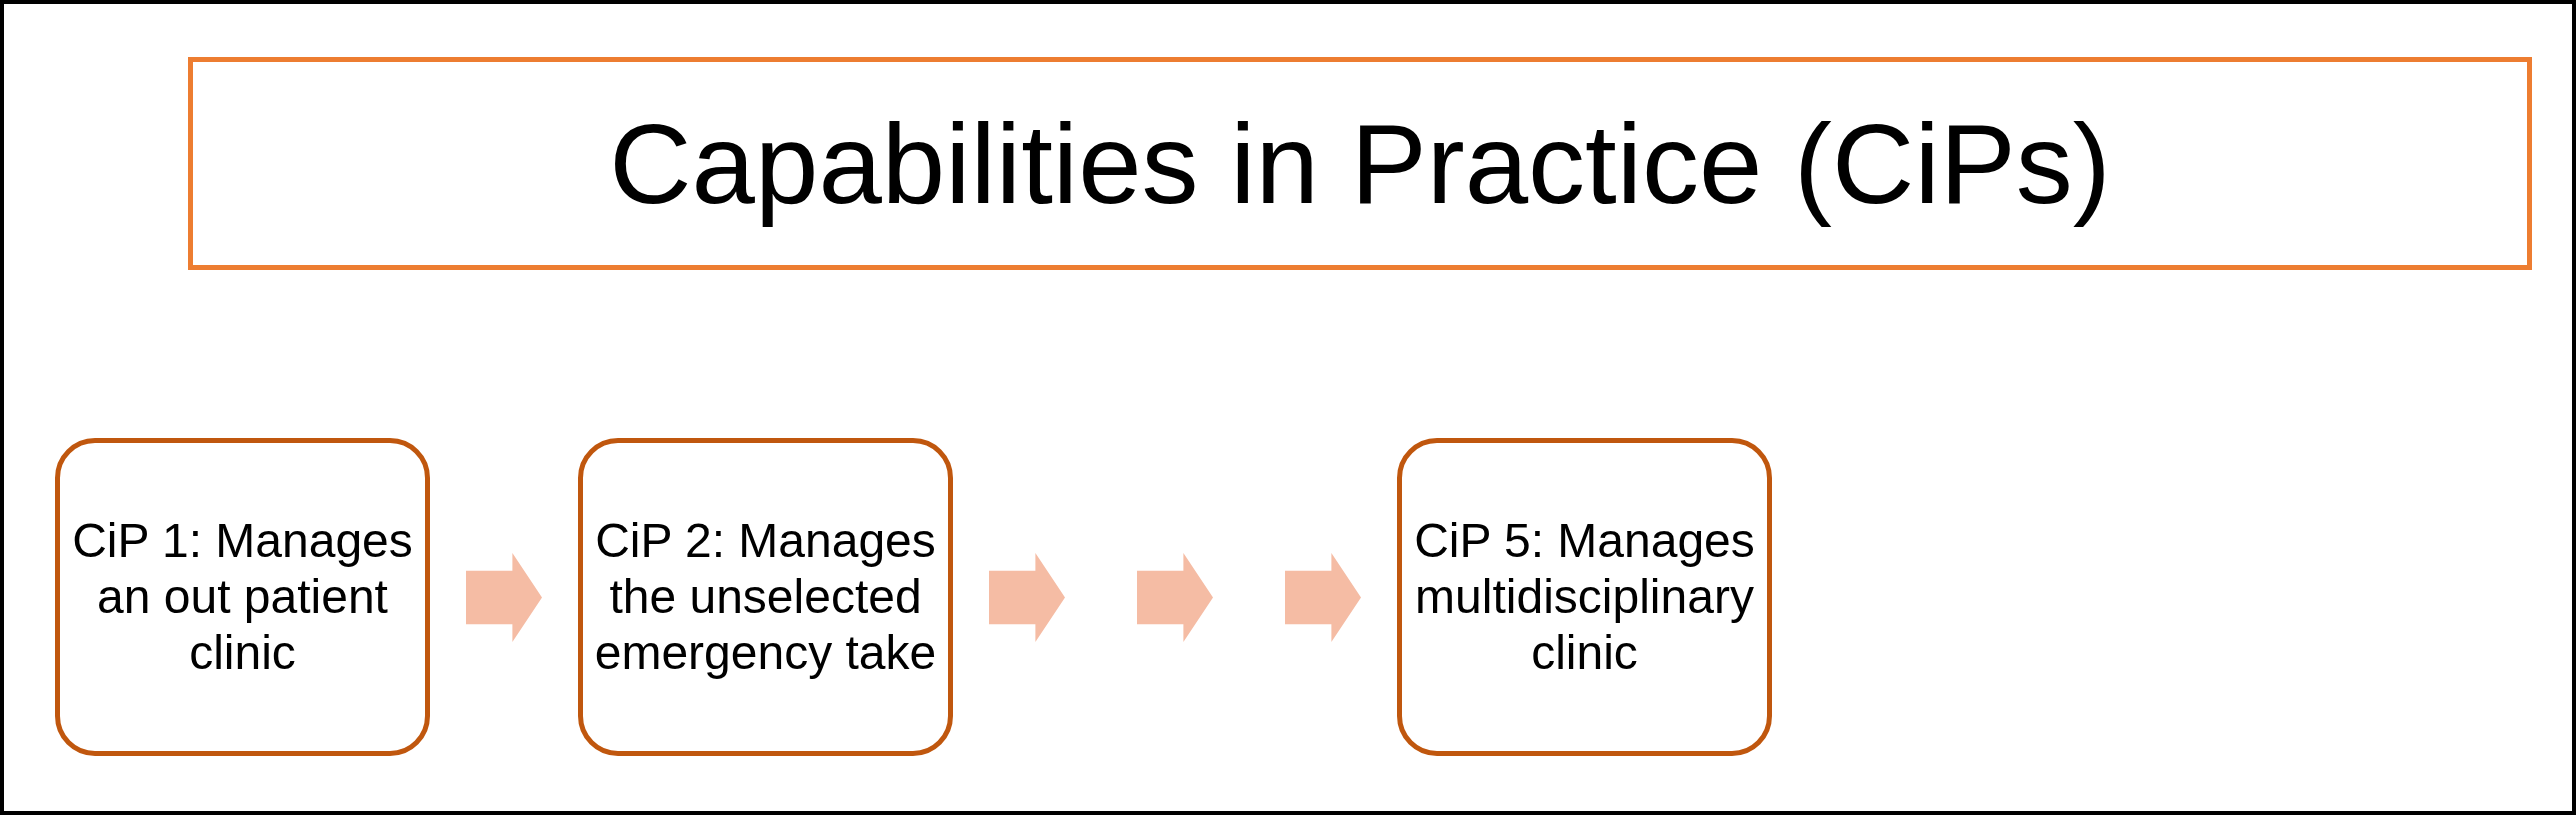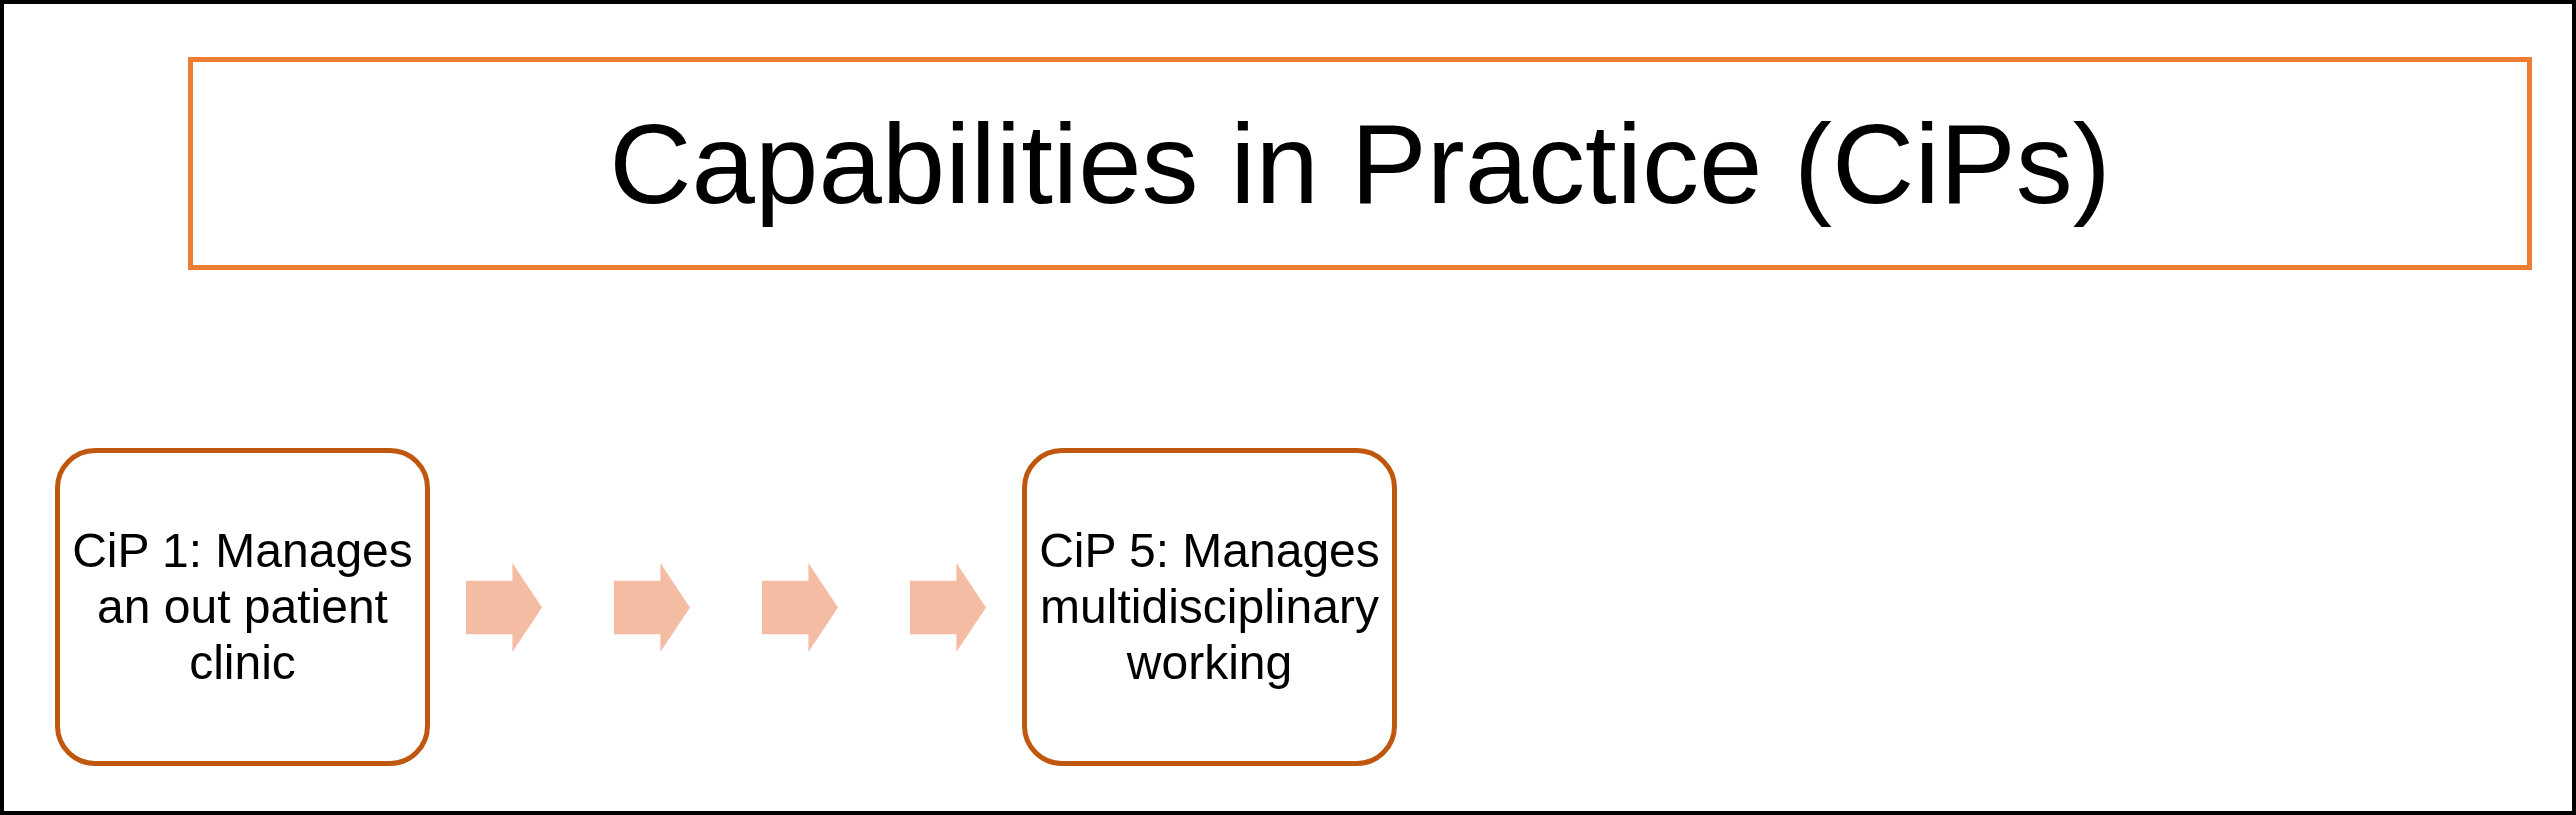--- a/index.html
+++ b/index.html
@@ -42,21 +42,21 @@
   }
   .title-text {
     font-size: 114px;
     line-height: 1.1;
     white-space: nowrap;
     color: var(--text);
   }
   .flow {
     position: absolute;
     left: 51px;
-    top: 444px;
+    top: 434px;
     height: 318px;
     display: flex;
     align-items: stretch;
   }
   .cip-box {
     width: 375px;
     box-sizing: border-box;
     border: 5px solid var(--box-border);
     border-radius: 40px;
     background: var(--background);
@@ -104,20 +104,25 @@
 an out patient
 clinic</span>
     </div>
 
     <div class="arrow-cell">
       <svg class="arrow-svg" viewBox="0 0 77 90" aria-hidden="true">
         <polygon points="0,18 47,18 47,0 77,45 47,90 47,72 0,72"></polygon>
       </svg>
     </div>
 
+    <div class="cip-box">
+      <span class="cip-label">CiP 2: Manages
+the unselected
+emergency take</span>
+    </div>
 
     <div class="arrow-cell">
       <svg class="arrow-svg" viewBox="0 0 77 90" aria-hidden="true">
         <polygon points="0,18 47,18 47,0 77,45 47,90 47,72 0,72"></polygon>
       </svg>
     </div>
 
 
     <div class="arrow-cell">
       <svg class="arrow-svg" viewBox="0 0 77 90" aria-hidden="true">
@@ -128,19 +133,19 @@
 
     <div class="arrow-cell">
       <svg class="arrow-svg" viewBox="0 0 77 90" aria-hidden="true">
         <polygon points="0,18 47,18 47,0 77,45 47,90 47,72 0,72"></polygon>
       </svg>
     </div>
 
     <div class="cip-box">
       <span class="cip-label">CiP 5: Manages
 multidisciplinary
-working</span>
+clinic</span>
     </div>
 
   </div>
 
 </div>
 
 
 </body></html>

